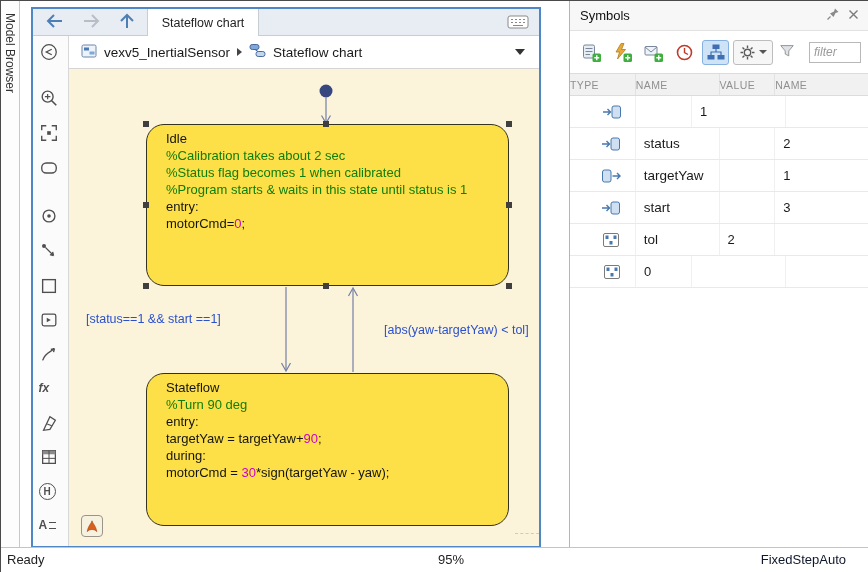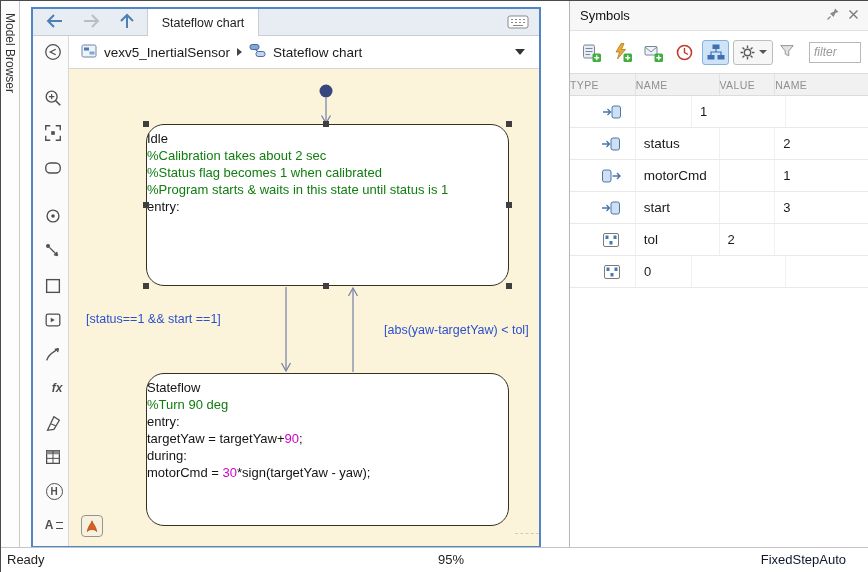--- a/index.html
+++ b/index.html
@@ -12,36 +12,36 @@
   .mb-label{writing-mode:vertical-rl;font-size:12px;color:#333;padding-top:12px;margin-left:2px;white-space:nowrap}
 
   
   .editor{position:absolute;left:30px;top:6px;width:510px;height:541px;border:2px solid #4f86c6;background:#fff;display:flex;flex-direction:column}
   .tabbar{height:27px;background:#e8edf4;border-bottom:1px solid #c8cdd4;position:relative;display:flex;align-items:center;flex:0 0 auto}
   .navbtn{width:28px;height:23px;display:flex;align-items:center;justify-content:center;margin-left:8px}
   .tab{position:absolute;left:114px;top:0;height:27px;width:112px;background:#fff;border-left:1px solid #c8cdd4;border-right:1px solid #c8cdd4;display:flex;align-items:center;justify-content:center;font-size:12.5px;color:#222}
   .kbd{position:absolute;right:10px;top:6px}
   .editor-body{flex:1;display:flex;min-height:0}
   .palette{width:36px;background:#fbfbfb;border-right:1px solid #d8d8d8;display:flex;flex-direction:column;align-items:center;flex:0 0 auto}
-  .pal-btn{width:24px;height:24px;display:flex;align-items:center;justify-content:flex-end;color:#4f4f4f;flex:0 0 auto}
+  .pal-btn{width:24px;height:24px;display:flex;align-items:center;justify-content:flex-start;color:#4f4f4f;flex:0 0 auto}
   .m4{margin-top:4px}.m22{margin-top:22px}.m11{margin-top:11px}.m10{margin-top:10px}.m24{margin-top:24px}
   .fx-glyph{font-style:italic;font-weight:bold;font-size:12px;color:#4f4f4f}
   .h-circle{width:17px;height:17px;border:1.5px solid #4f4f4f;border-radius:50%;display:flex;align-items:center;justify-content:center;font-size:10px;font-weight:bold;color:#4f4f4f}
   .a-glyph{font-size:12px;font-weight:bold;color:#4f4f4f;display:flex;align-items:center}
   .a-lines{width:7px;height:7px;border-top:1.5px solid #4f4f4f;border-bottom:1.5px solid #4f4f4f;margin-left:2px}
 
   .main-col{flex:1;display:flex;flex-direction:column;min-width:0}
   .breadcrumb{height:33px;background:#fff;border-bottom:1px solid #d5d5d5;display:flex;align-items:center;padding:0 12px;gap:7px;font-size:13.5px;color:#1a1a1a;position:relative;flex:0 0 auto}
   .crumb-sep{width:0;height:0;border-left:5px solid #444;border-top:4px solid transparent;border-bottom:4px solid transparent}
   .crumb-caret{position:absolute;right:14px;width:0;height:0;border-left:5px solid transparent;border-right:5px solid transparent;border-top:6px solid #333}
 
   
   .canvas{flex:1;position:relative;background:#fbf4db;overflow:hidden}
   .tlayer{position:absolute;inset:0;pointer-events:none}
-  .state{position:absolute;border:1.5px solid #33331f;border-radius:18px;background:#ffffff;padding:5px 0;font-size:13px;line-height:17px;color:#141414}
+  .state{position:absolute;border:1.5px solid #33331f;border-radius:18px;background:#fde047;padding:5px 19px;font-size:13px;line-height:17px;color:#141414}
   .sline{white-space:nowrap}
   .comment{color:#0f7d0f}
   .num{color:#cc00cc}
   .trans-label{position:absolute;color:#2b50cc;font-size:12.5px;white-space:nowrap}
   .handle{position:absolute;width:6px;height:6px;background:#3f3f3f}
   .page-dash-v{position:absolute;left:481px;top:22px;height:455px;border-left:1px dashed #d9cb9e}
   .page-dash-h{position:absolute;left:446px;top:464px;width:40px;border-top:1px dashed #d9cb9e}
   .badge{position:absolute;left:12px;top:446px;width:22px;height:22px;background:#f7f2df;border:1px solid #98948a;border-radius:4px;display:flex;align-items:center;justify-content:center}
 
   
@@ -232,20 +232,21 @@
             <line x1="284" y1="303" x2="284" y2="220" stroke="#757ea6" stroke-width="1.2"></line>
             <path d="M279.5 227 L284 219 L288.5 227" fill="none" stroke="#757ea6" stroke-width="1.2"></path>
           </svg>
 
           <div class="state" style="left:77px;top:55px;width:363px;height:162px">
             <div class="sline">Idle</div>
             <div class="sline comment">%Calibration takes about 2 sec</div>
             <div class="sline comment">%Status flag becomes 1 when calibrated</div>
             <div class="sline comment">%Program starts &amp; waits in this state until status is 1</div>
             <div class="sline">entry:</div>
+            <div class="sline"><span>motorCmd=</span><span class="num">0</span><span>;</span></div>
           </div>
 
           <div class="handle" style="left:74px;top:52px"></div>
           <div class="handle" style="left:254px;top:52px"></div>
           <div class="handle" style="left:437px;top:52px"></div>
           <div class="handle" style="left:74px;top:133px"></div>
           <div class="handle" style="left:437px;top:133px"></div>
           <div class="handle" style="left:74px;top:214px"></div>
           <div class="handle" style="left:254px;top:214px"></div>
           <div class="handle" style="left:437px;top:214px"></div>
@@ -380,21 +381,21 @@
         <div class="td col-value"></div>
         <div class="td col-port">2</div>
       </div>
       <div class="trow">
         <div class="td col-type tcell">
           <svg width="20" height="16" viewBox="0 0 20 16">
               <rect x="1.5" y="2" width="8.5" height="12" rx="2" fill="#cfe0f2" stroke="#4878ad"></rect>
               <path d="M11.5 8 H19 M16 5 L19 8 L16 11" fill="none" stroke="#4878ad" stroke-width="1.4"></path>
             </svg>
         </div>
-        <div class="td col-name ncell">motorCmd</div>
+        <div class="td col-name ncell">targetYaw</div>
         <div class="td col-value"></div>
         <div class="td col-port">1</div>
       </div>
       <div class="trow">
         <div class="td col-type tcell">
           <svg width="20" height="16" viewBox="0 0 20 16">
               <rect x="10" y="2" width="8.5" height="12" rx="2" fill="#cfe0f2" stroke="#4878ad"></rect>
               <path d="M1 8 H8.5 M5.5 5 L8.5 8 L5.5 11" fill="none" stroke="#4878ad" stroke-width="1.4"></path>
             </svg>
         </div>

